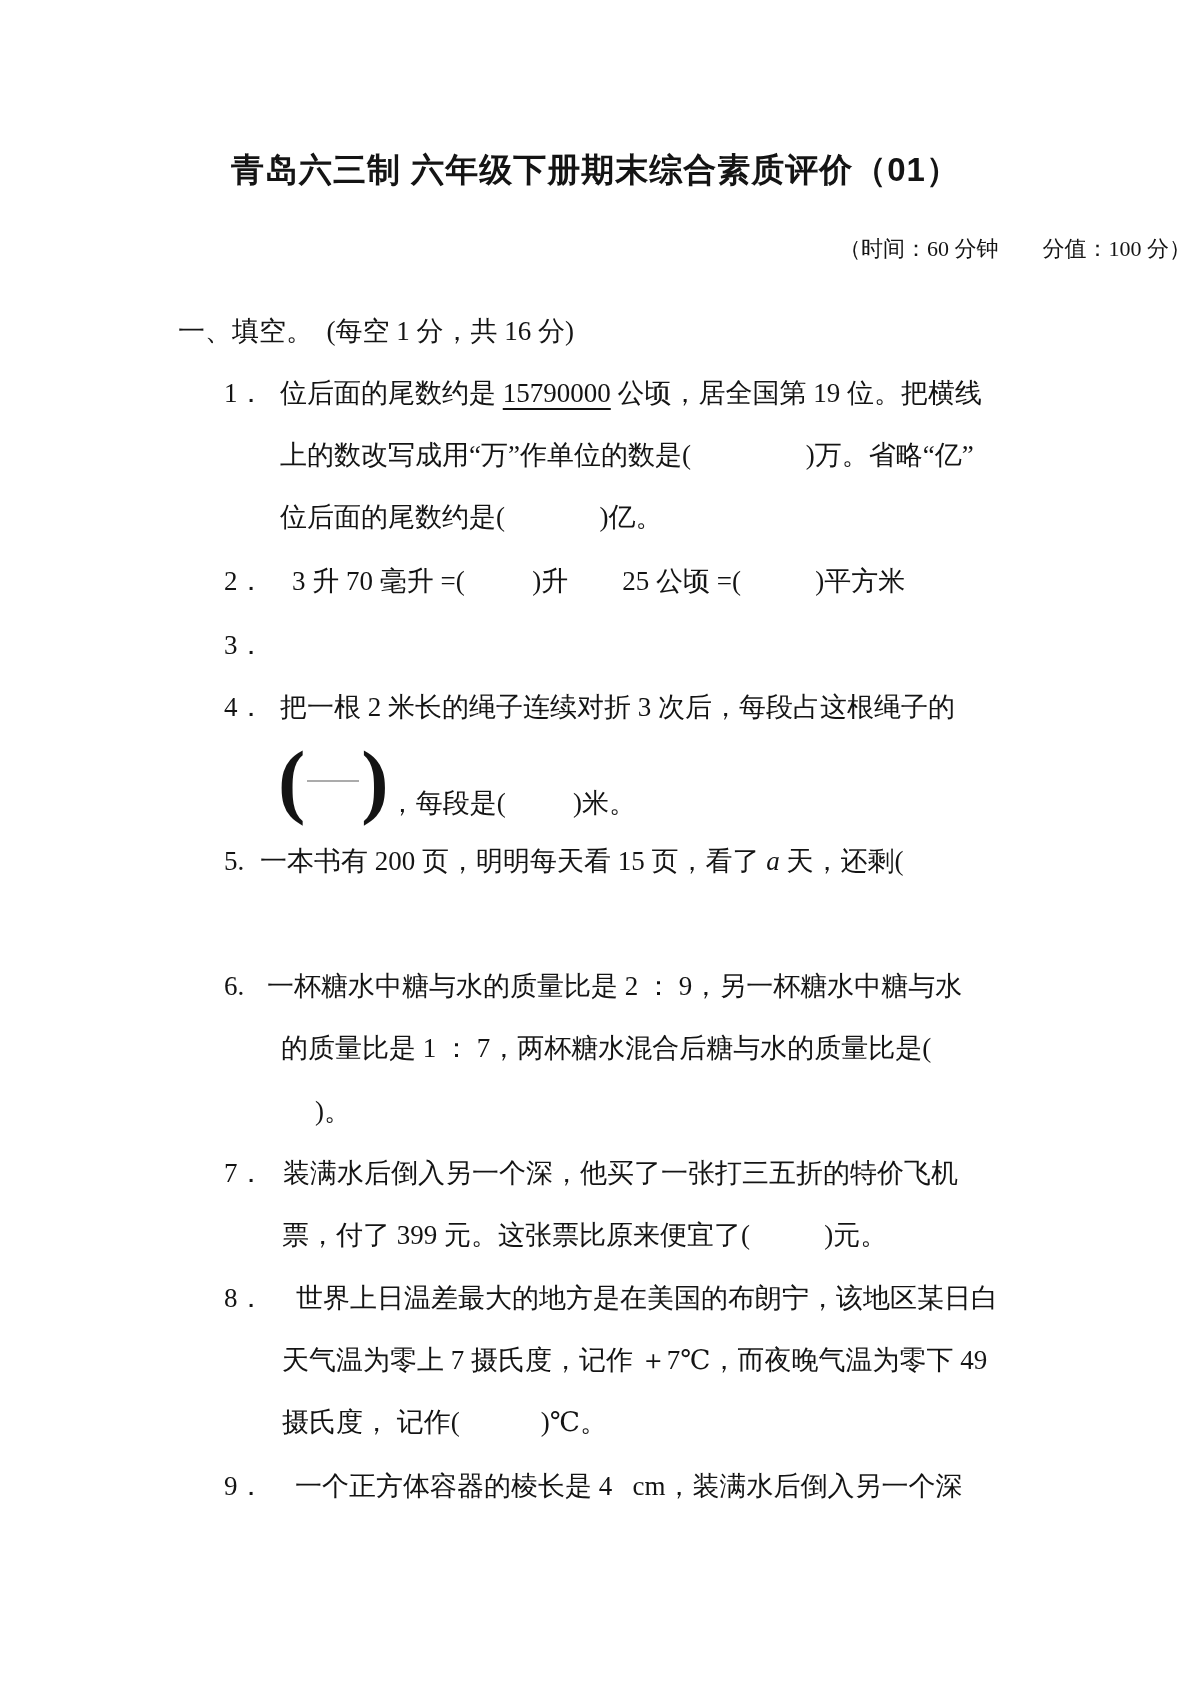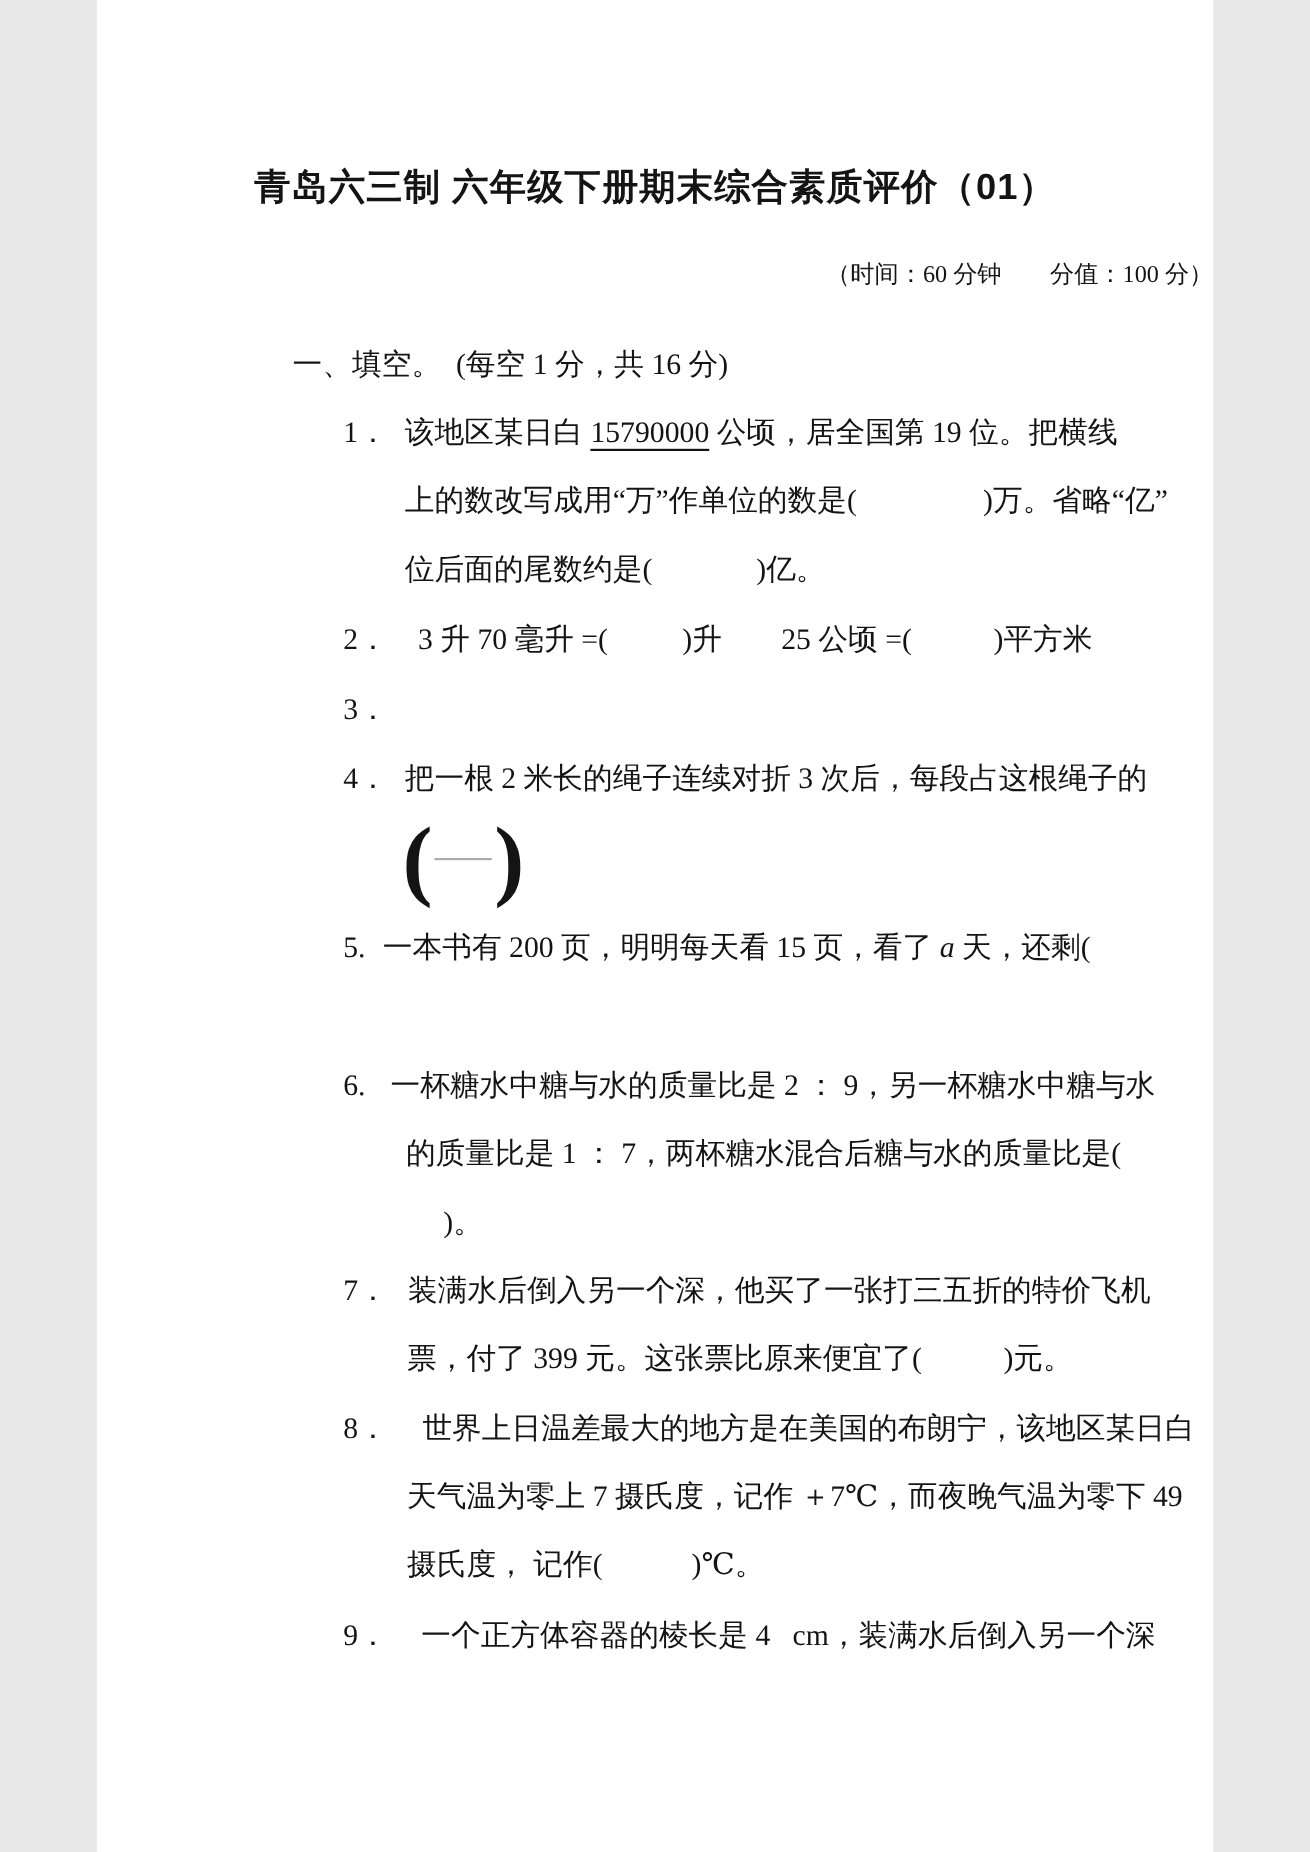--- a/index.html
+++ b/index.html
@@ -1,18 +1,18 @@
 <!DOCTYPE html>
 <html><head>
 <meta charset="utf-8">
 <style>
   html,body { margin:0; padding:0; background:#e8e8e8; }
   .page {
     position:relative;
-    width:1015px; height:1684px;
+    width:1191px; height:1684px;
     margin:0 auto;
     background:#ffffff;
     color:#141414;
     font-family:"Liberation Serif","DejaVu Serif",serif;
     overflow:hidden;
   }
   .title {
     position:absolute; top:148px; left:0; width:100%;
     text-align:center;
     font-family:"Liberation Sans","DejaVu Sans",sans-serif;
@@ -58,37 +58,38 @@
 <body>
 
 <div class="page">
 
   <div class="title">青岛六三制 六年级下册期末综合素质评价（01）</div>
   <div class="meta">（时间：60 分钟　　分值：100 分）</div>
 
   <div class="ln" style="left:178px; top:314px">一、填空。  (每空 1 分，共 16 分)</div>
 
   <div class="ln" style="left:224px; top:376px">1．</div>
-  <div class="ln" style="left:280px; top:376px"><span>该地区某日白 </span><span class="u">15790000</span><span> 公顷，居全国第 19 位。把横线</span></div>
+  <div class="ln" style="left:280px; top:376px"><span>位后面的尾数约是 </span><span class="u">15790000</span><span> 公顷，居全国第 19 位。把横线</span></div>
   <div class="ln" style="left:280px; top:438px">上的数改写成用“万”作单位的数是(                 )万。省略“亿”</div>
   <div class="ln" style="left:280px; top:500px">位后面的尾数约是(              )亿。</div>
 
   <div class="ln" style="left:224px; top:564px">2．</div>
   <div class="ln" style="left:292px; top:564px">3 升 70 毫升 =(          )升        25 公顷 =(           )平方米</div>
 
   <div class="ln" style="left:224px; top:628px">3．</div>
 
   <div class="ln" style="left:224px; top:690px">4．</div>
   <div class="ln" style="left:280px; top:690px">把一根 2 米长的绳子连续对折 3 次后，每段占这根绳子的</div>
   <div class="fracline" style="left:278px; top:741px">
     <span class="bigparen">(</span>
     <span class="fracmid">
         <span class="fracbar"></span>
       </span>
     <span class="bigparen">)</span>
+    <span class="fractext">，每段是(          )米。</span>
   </div>
 
   <div class="ln" style="left:224px; top:844px">5.</div>
   <div class="ln" style="left:260px; top:844px"><span>一本书有 200 页，明明每天看 15 页，看了 </span><span class="it">a</span><span> 天，还剩(</span></div>
 
   <div class="ln" style="left:224px; top:969px">6.</div>
   <div class="ln" style="left:267px; top:969px">一杯糖水中糖与水的质量比是 2 ： 9，另一杯糖水中糖与水</div>
   <div class="ln" style="left:281px; top:1031px">的质量比是 1 ： 7，两杯糖水混合后糖与水的质量比是(</div>
   <div class="ln" style="left:315px; top:1094px">)。</div>
 

